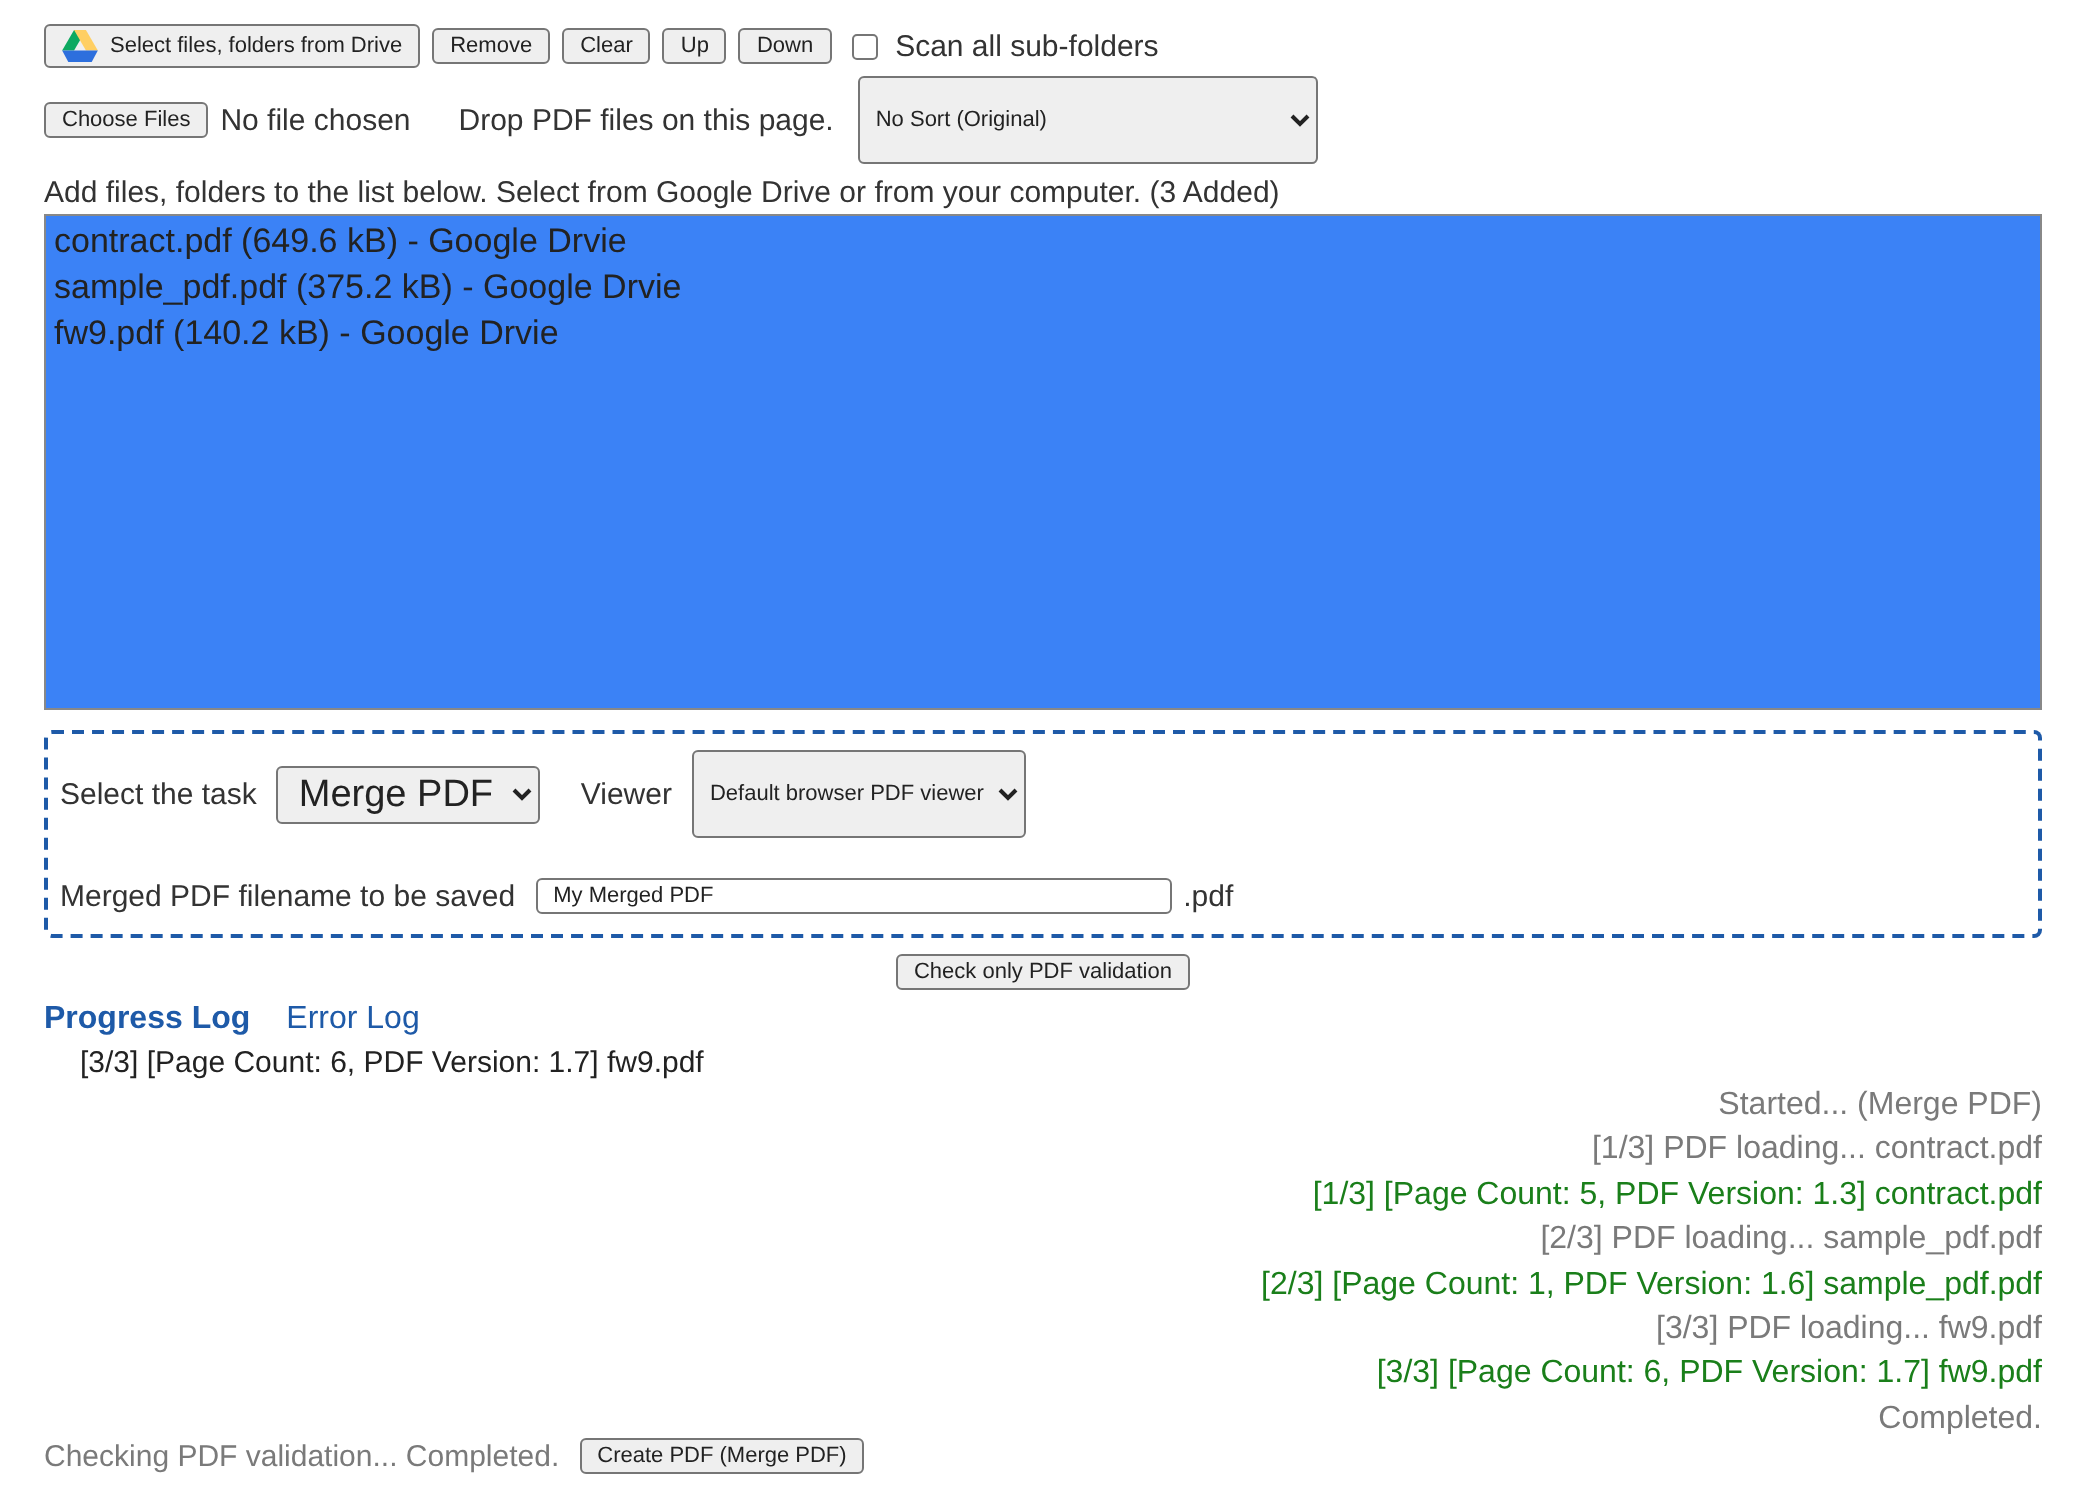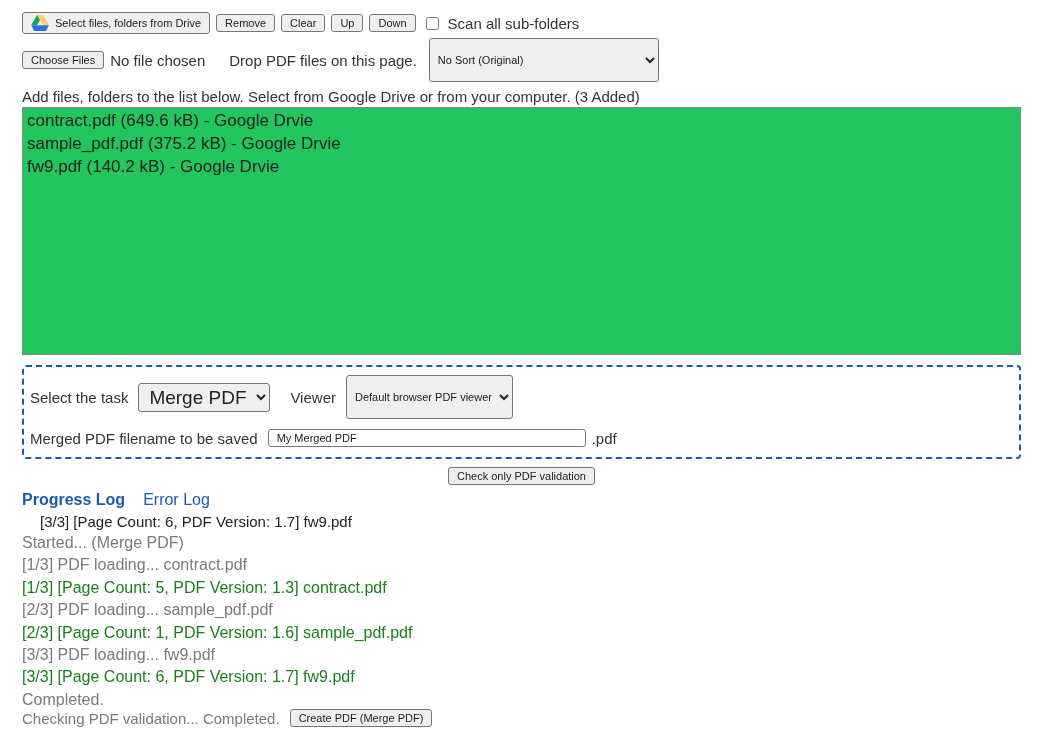--- a/index.html
+++ b/index.html
@@ -62,34 +62,34 @@
     margin: 6px 0 2px 0;
   }
   .file-list {
     width: 100%;
     height: 248px;
     border: 1px solid #888;
     overflow-y: scroll;
     font-size: 17px;
     padding: 2px 4px;
     box-sizing: border-box;
-    background:#22c55e;
+    background:#3b82f6;
   }
   .file-list div {
     line-height: 1.35;
     color: #222;
   }
   .task-panel {
     border: 2px dashed #1e5aa8;
     padding: 8px 6px 10px 6px;
     margin-top: 10px;
     border-radius: 4px;
   }
   .task-panel .row {
-    margin-bottom: 10px;
+    margin-bottom: 20px;
   }
   .task-panel label {
     margin-right: 4px;
   }
   .task-select {
     font-size: 19px;
     padding: 2px 6px;
   }
   .viewer-label { margin-left: 14px; }
   .filename-input {
@@ -123,20 +123,21 @@
     margin: 4px 0 2px 18px;
     color: #222;
   }
   .log-area {
     width: 100%;
     height: 175px;
     overflow-y: scroll;
     font-size: 16px;
     line-height: 1.4;
     background:#fff;
+    text-align:right;
   }
   .log-gray { color: #7a7a7a; }
   .log-green { color: #1a7f1a; }
   .bottom-row {
     display:flex;
     align-items:center;
     gap:10px;
     margin-top:2px;
   }
 </style>

